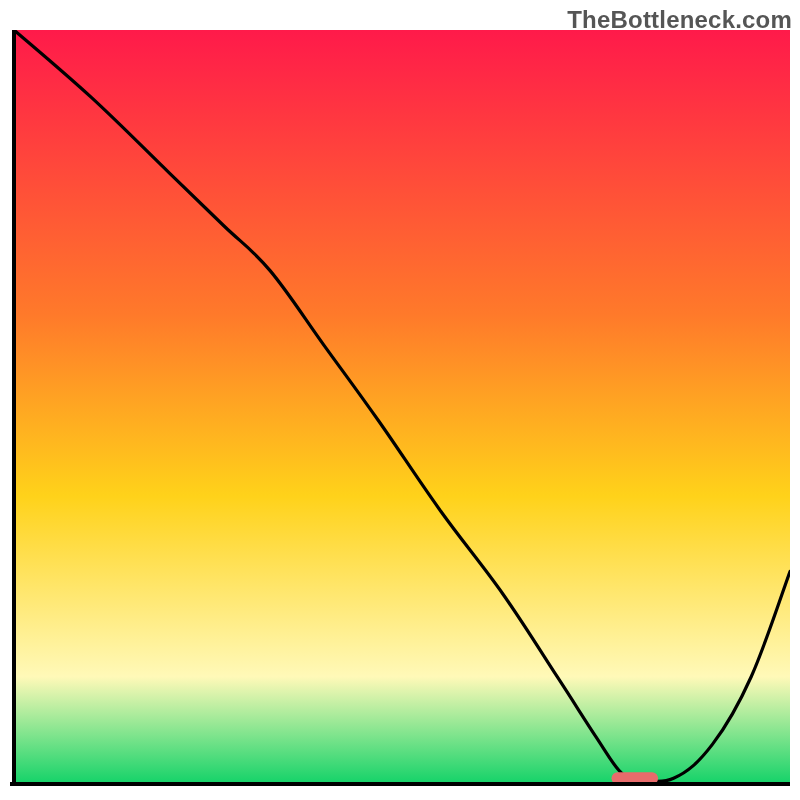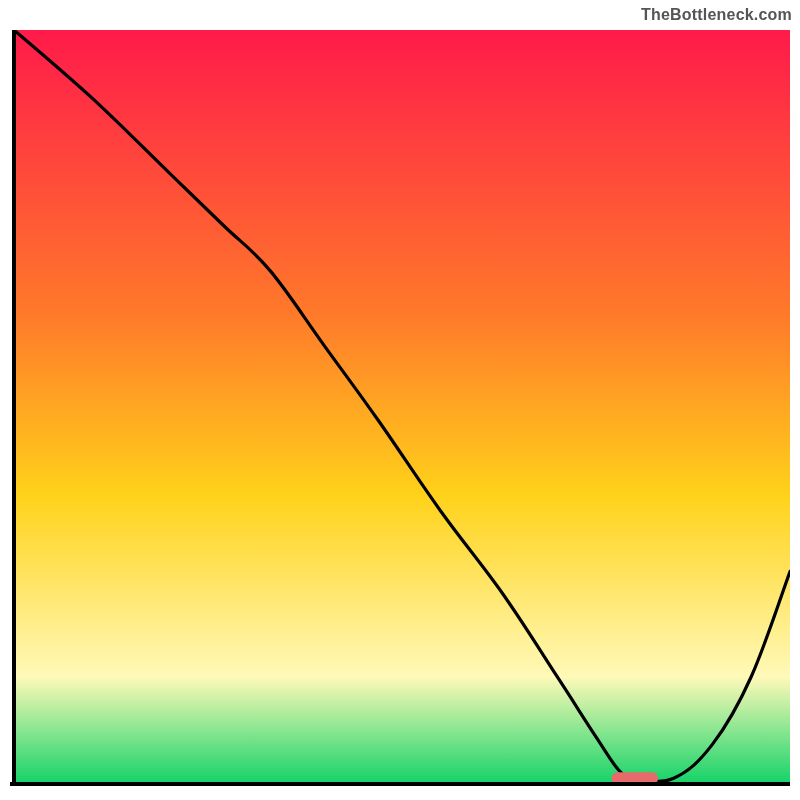--- a/index.html
+++ b/index.html
@@ -8,21 +8,21 @@
     position: relative;
     width: 800px;
     height: 800px;
     background: #ffffff;
   }
   .watermark {
     position: absolute;
     top: 6px;
     right: 8px;
     font-family: Arial, Helvetica, sans-serif;
-    font-size: 16px;
+    font-size: 24px;
     font-weight: 600;
     color: #555555;
     letter-spacing: 0.2px;
   }
   .plot-area {
     position: absolute;
     left: 10px;
     top: 30px;
     width: 780px;
     height: 760px;

